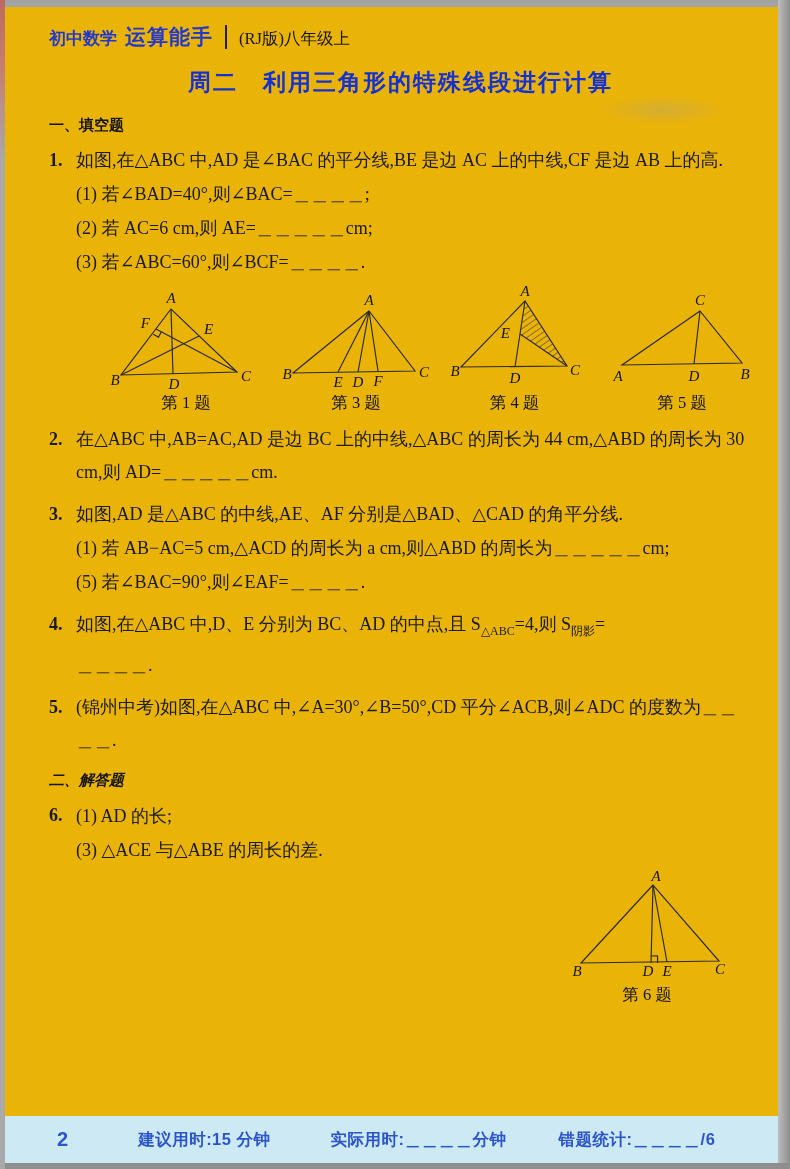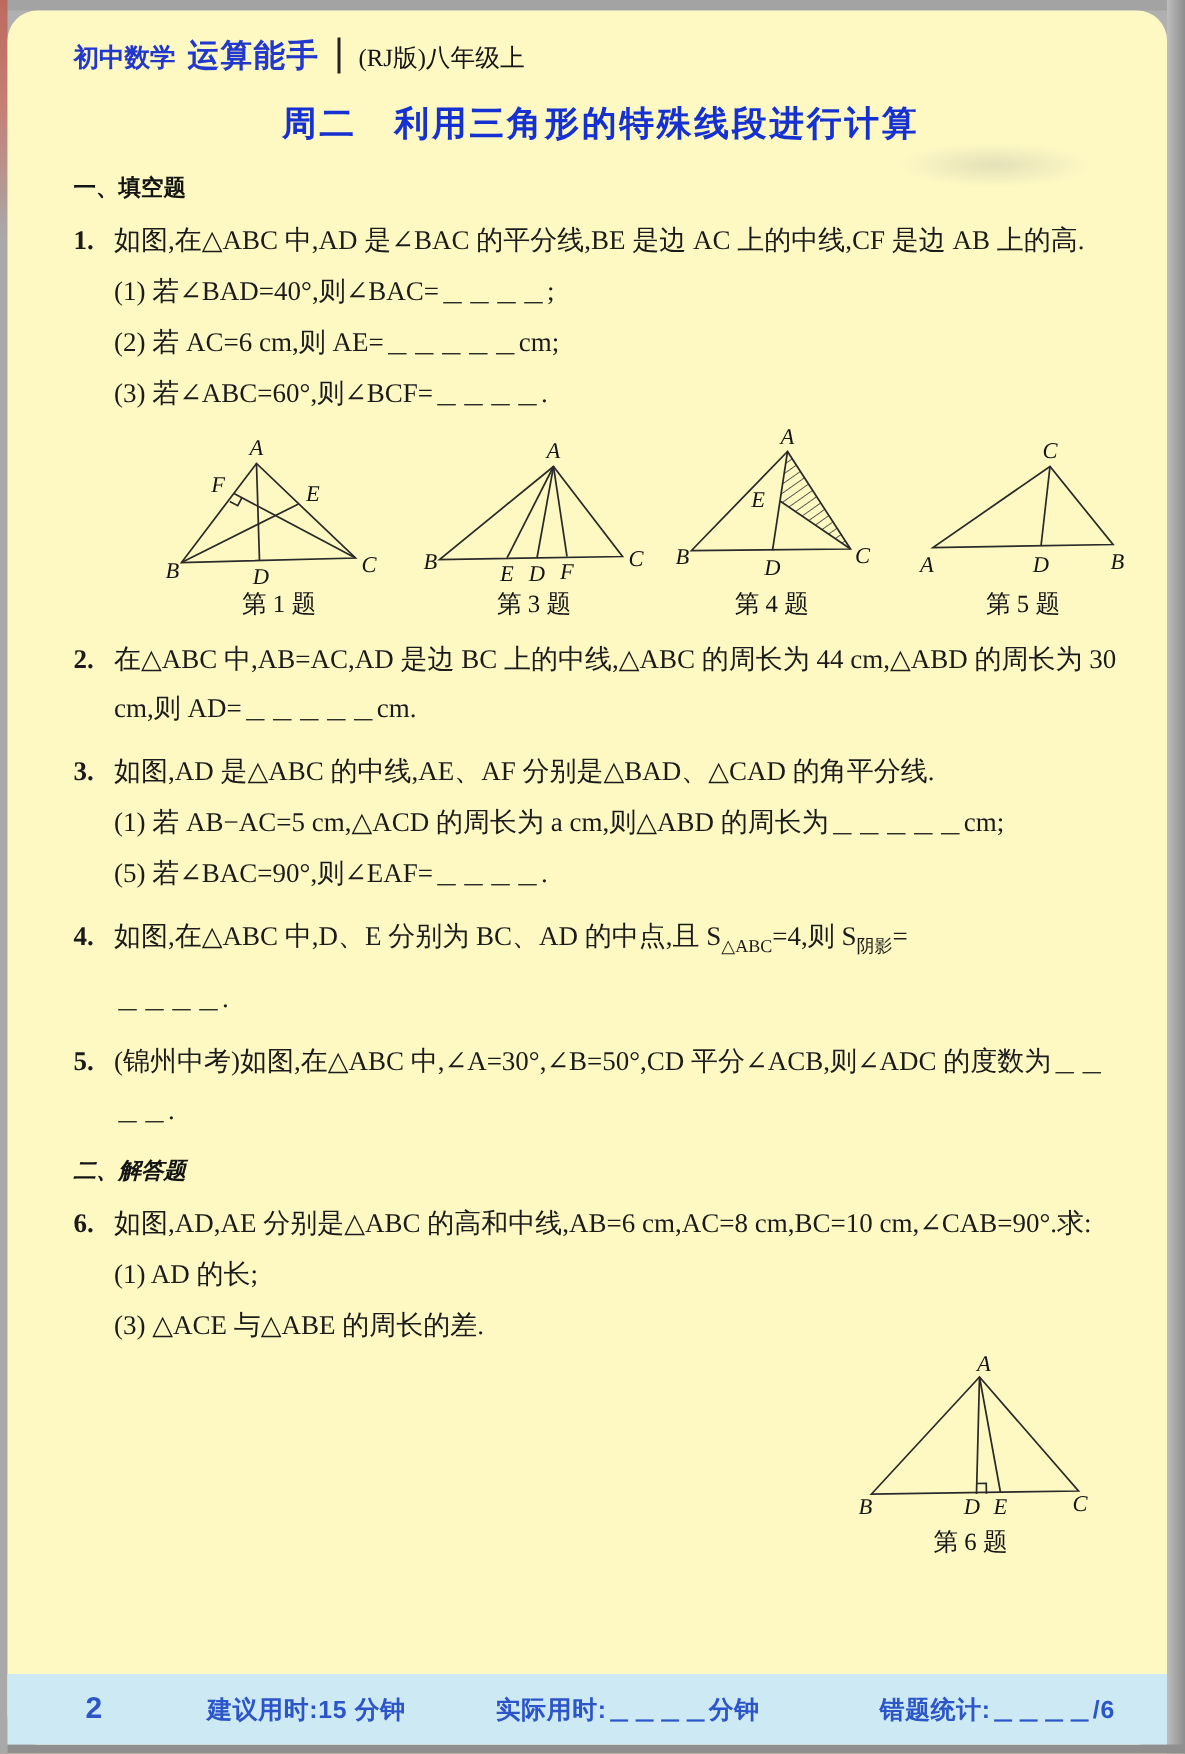--- a/index.html
+++ b/index.html
@@ -8,21 +8,21 @@
     background:#b0b0b0;
     font-family:"Liberation Serif","DejaVu Serif",serif;
     color:var(--text,#1b1b1b);
   }
   
   .edge-top{position:absolute;top:0;left:0;right:0;height:7px;background:#a3a3a3;}
   .edge-right{position:absolute;top:0;right:0;bottom:0;width:12px;background:linear-gradient(to left,#8e8e8e,#bdbdbd);}
   .edge-bottom{position:absolute;bottom:0;left:0;right:0;height:6px;background:#8f8f8f;}
   .edge-left{position:absolute;top:0;left:0;bottom:0;width:5px;
     background:linear-gradient(to bottom,#bc6a5f 0px,#c57f73 70px,#a9a9a9 160px,#a9a9a9 100%);}
-  .page{position:absolute;top:7px;right:12px;bottom:6px;left:5px;background:#fef9c3;border-radius:20px;}
+  .page{position:absolute;top:7px;right:12px;bottom:6px;left:5px;background:#eab308;}
   .content{padding:12px 26px 0 44px;height:calc(100% - 60px);overflow:hidden;box-sizing:border-box;}
 
   .smudge{position:absolute;top:88px;right:50px;width:130px;height:30px;border-radius:50%;
     background:radial-gradient(ellipse at center,rgba(160,160,160,.28),rgba(160,160,160,0) 70%);}
 
   
   .header{display:flex;align-items:baseline;margin-top:4px;}
   .brand-prefix{font-family:"Liberation Sans","DejaVu Sans",sans-serif;font-size:17px;font-weight:600;color:var(--brand-blue,#2238cc);}
   .brand-name{font-family:"Liberation Sans","DejaVu Sans",sans-serif;font-size:21px;font-weight:bold;color:var(--brand-blue,#2238cc);margin-left:8px;letter-spacing:1px;}
   .header-divider{display:inline-block;width:0;height:24px;border-left:2px solid #222;margin:0 12px;align-self:center;}
@@ -61,21 +61,21 @@
   
   .footer{
     position:absolute;left:0;right:0;bottom:0;height:47px;
     background:var(--footer-bg,#cde9f4);
     display:flex;align-items:center;
     font-family:"Liberation Sans","DejaVu Sans",sans-serif;
     color:var(--footer-text,#2b55c8);
   }
   .pagenum{margin-left:52px;font-size:20px;font-weight:bold;}
   .footer-item{font-size:16.5px;font-weight:600;letter-spacing:.5px;}
-  .fi-1{margin-left:70px;} .fi-2{margin-left:60px;} .fi-3{margin-left:80px;text-align:right;}
+  .fi-1{margin-left:70px;} .fi-2{margin-left:60px;} .fi-3{margin-left:52px;text-align:right;}
 </style>
 </head>
 <body>
 
 <div class="edge-top"></div>
 <div class="edge-right"></div>
 <div class="edge-bottom"></div>
 <div class="edge-left"></div>
 
 <div class="page">
@@ -202,21 +202,20 @@
       <div class="qbody">
         <p>(锦州中考)如图,在△ABC 中,∠A=30°,∠B=50°,CD 平分∠ACB,则∠ADC 的度数为＿＿＿＿.</p>
       </div>
     </div>
 
     <div class="section-heading second">二、解答题</div>
 
     <div class="question">
       <span class="qnum">6.</span>
       <div class="qbody">
-        <p>如图,AD,AE 分别是△ABC 的高和中线,AB=6 cm,AC=8 cm,BC=10 cm,∠CAB=90°.求:</p>
         <p class="part">(1) AD 的长;</p>
         <p class="part">(3) △ACE 与△ABE 的周长的差.</p>
       </div>
     </div>
 
     <div class="fig6-wrap">
       <svg width="172" height="112" viewBox="0 0 172 112">
         <path class="fig-stroke" d="M92,14 L20,92 L158,90 Z"></path>
         <path class="fig-stroke" d="M92,14 L90,92"></path>
         <path class="fig-stroke" d="M92,14 L106,91"></path>

